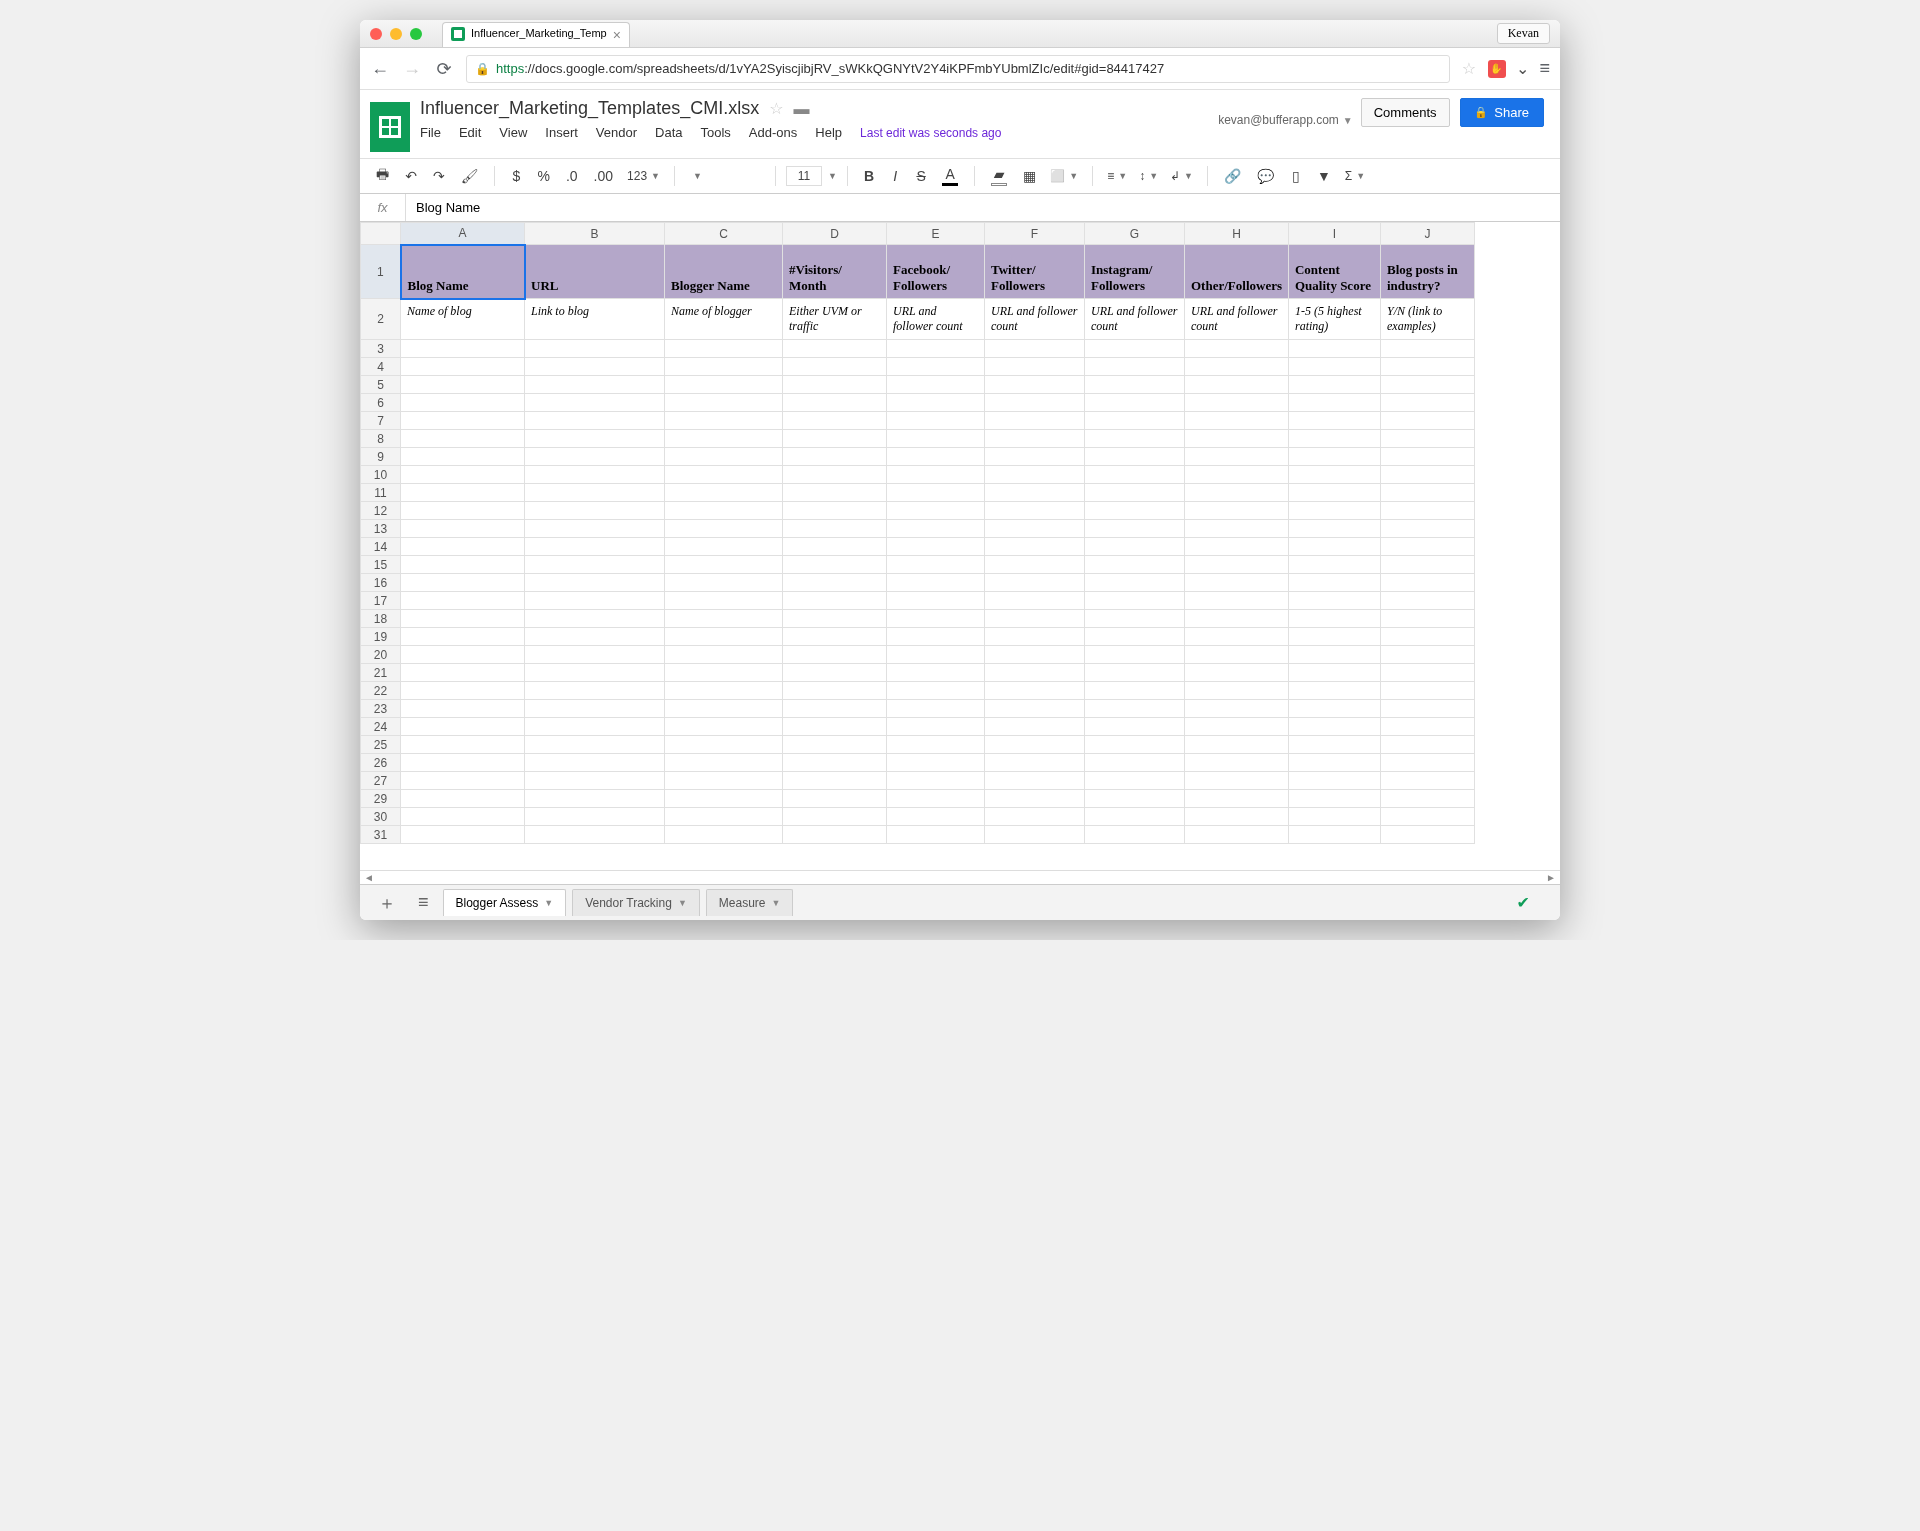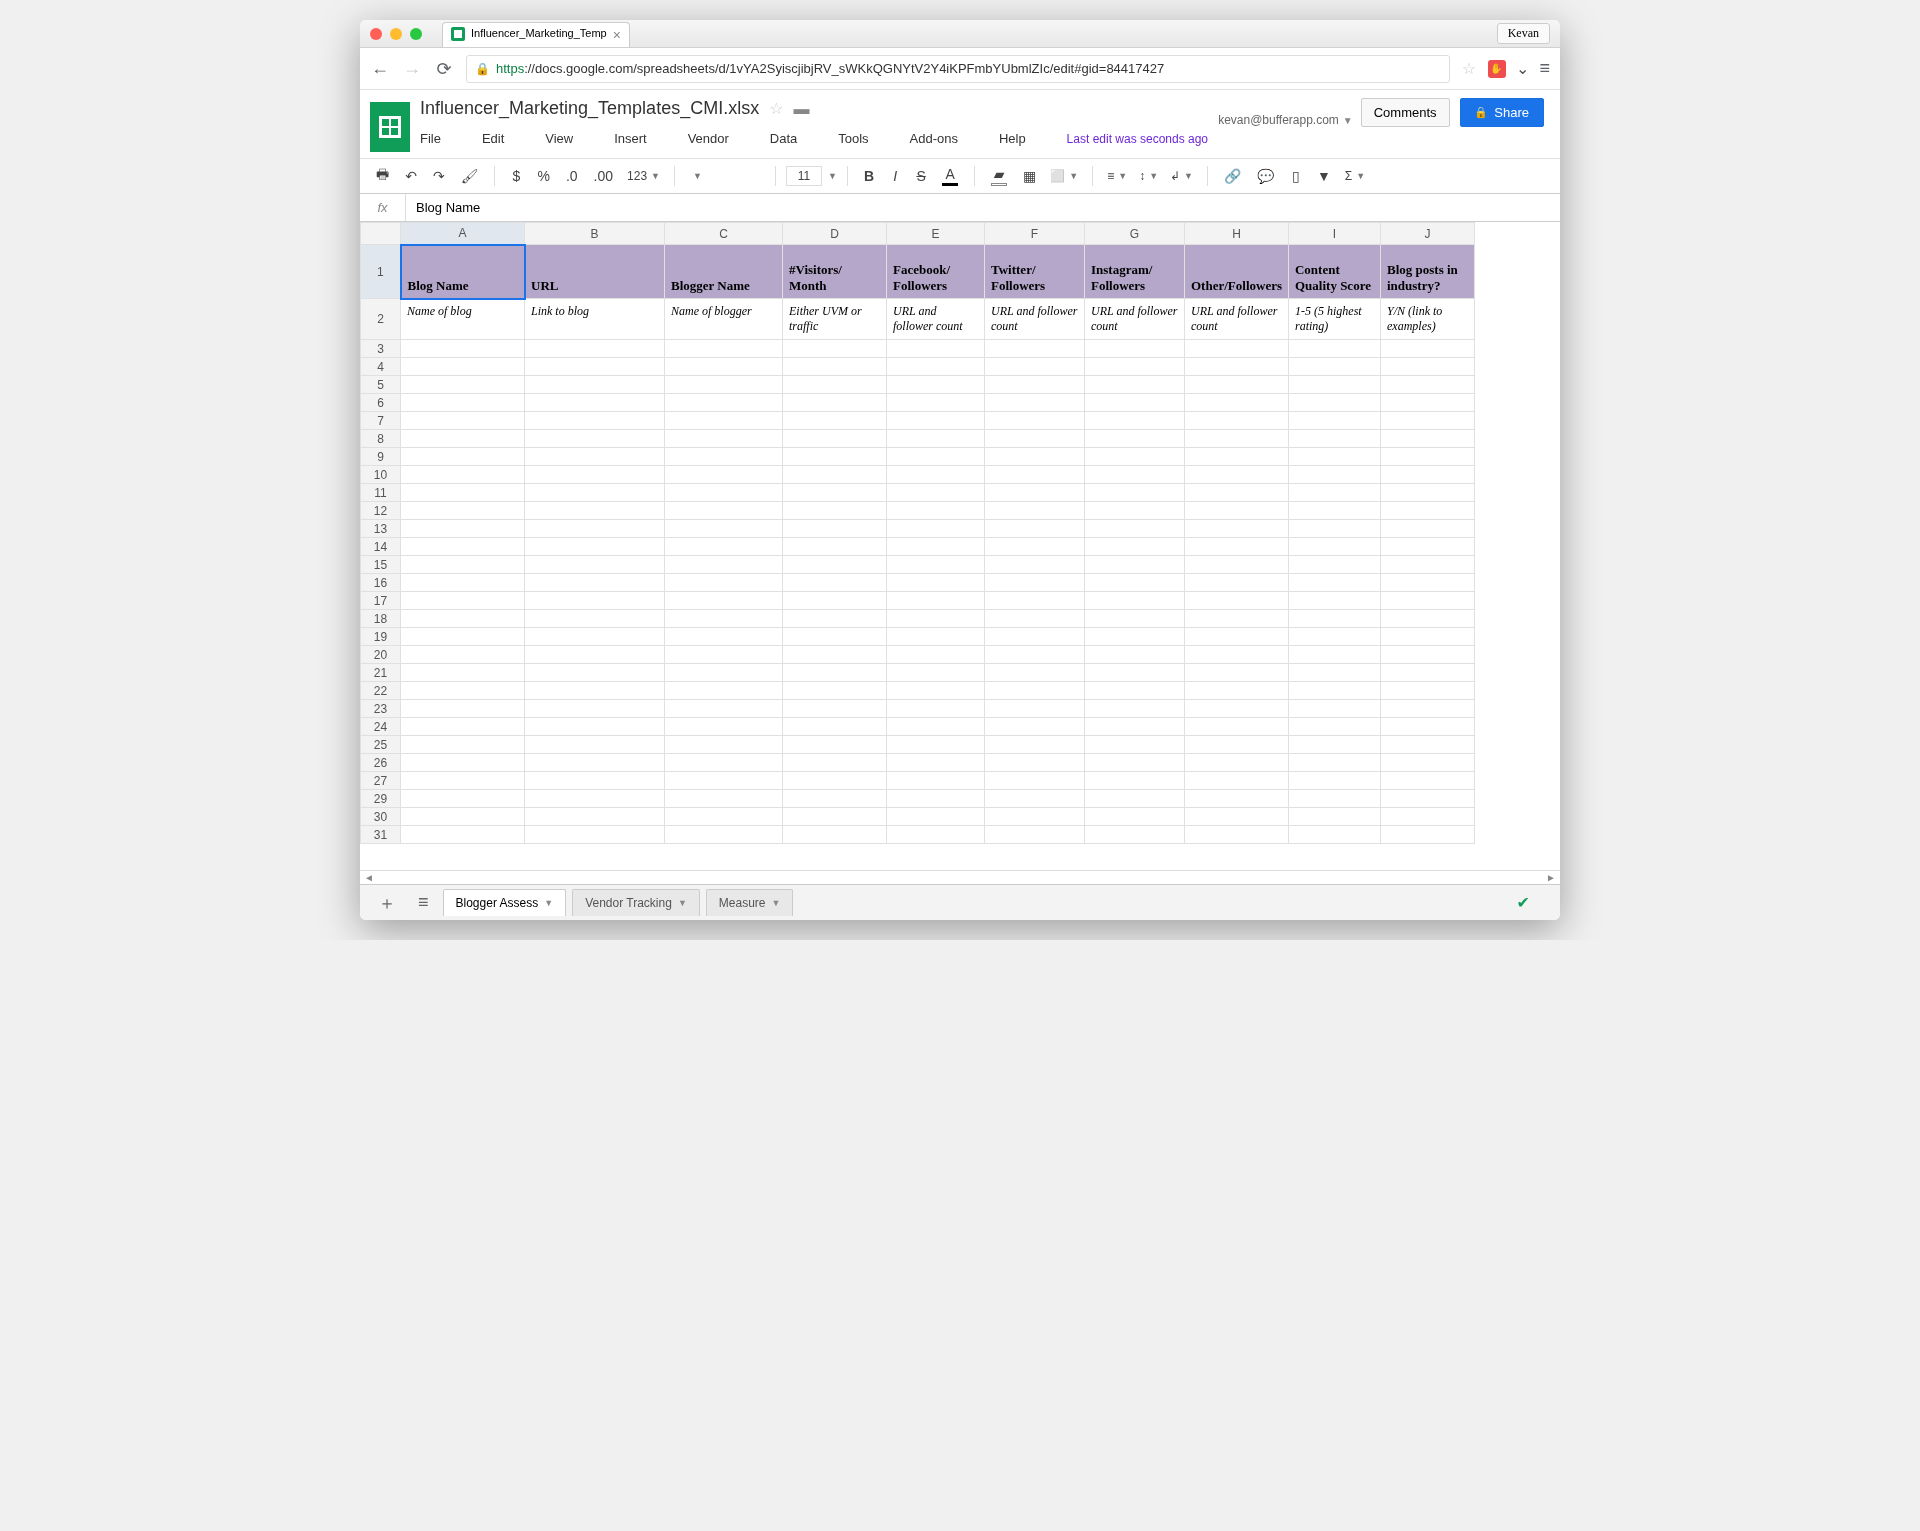--- a/index.html
+++ b/index.html
@@ -35,21 +35,21 @@
 
 .sheets-header { display: flex; padding: 8px 10px 0 10px; gap: 10px; align-items: flex-start; }
 .sheets-logo { width: 40px; height: 50px; background: #0f9d58; display: flex; align-items: center; justify-content: center; margin-top:4px;}
 .sheets-logo-inner { width: 22px; height: 22px; border: 2px solid #fff; display: grid; grid-template: 1fr 1fr / 1fr 1fr; }
 .sheets-logo-inner span { border: 1px solid #fff; }
 .doc-area { flex: 1; }
 .doc-title-row { display: flex; align-items: center; gap: 10px; }
 .doc-title { font-size: 18px; color: #333; }
 .title-star { color: #ccc; font-size: 16px; cursor:pointer;}
 .title-folder { color: #888; font-size: 16px; cursor:pointer;}
-.menu-row { display: flex; gap: 26px; font-size: 13px; color: #333; margin-top: 12px; align-items: center; justify-content: space-between; }
+.menu-row { display: flex; gap: 18px; font-size: 13px; color: #333; margin-top: 6px; align-items: center; }
 .menu-item { cursor: pointer; }
 .last-edit { color: #6d28d9; font-size: 12px; }
 .header-right { display: flex; flex-direction: row; align-items: flex-end; gap: 8px; padding-right: 6px;}
 .user-email { font-size: 12px; color: #666; }
 .user-email-arrow { color:#888; font-size:10px; margin-left:4px;}
 .header-buttons { display: flex; gap: 10px; }
 .btn-comments { padding: 6px 12px; border: 1px solid #ccc; background: #f8f8f8; border-radius: 2px; font-size: 13px; cursor:pointer;}
 .btn-share { padding: 6px 14px; background: #1a73e8; color: #fff; border: 1px solid #186fde; border-radius: 2px; font-size: 13px; display: flex; align-items: center; gap: 6px; font-weight:500; cursor:pointer;}
 .lock-white { font-size: 11px; }
 

